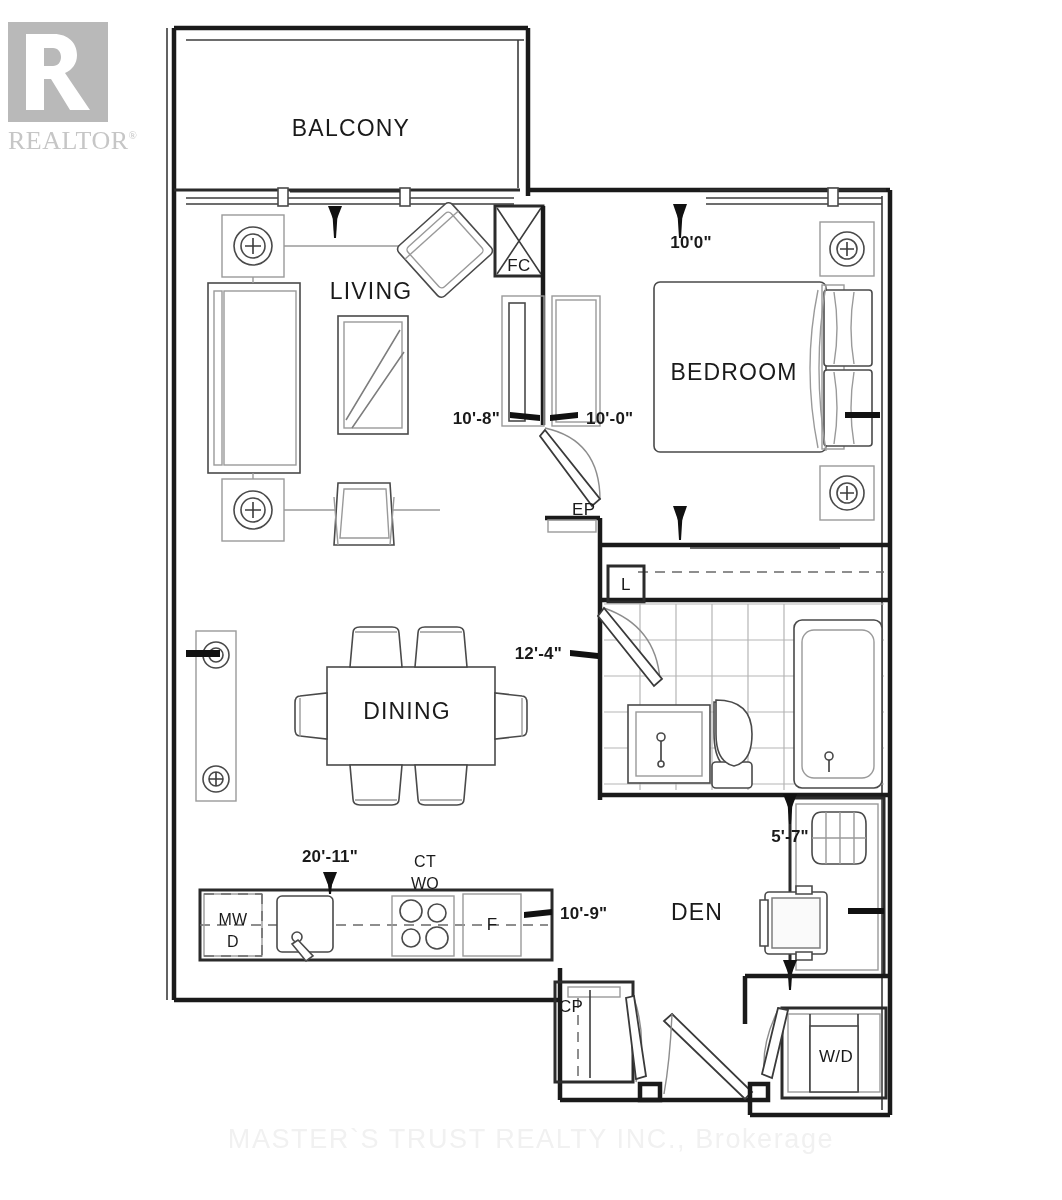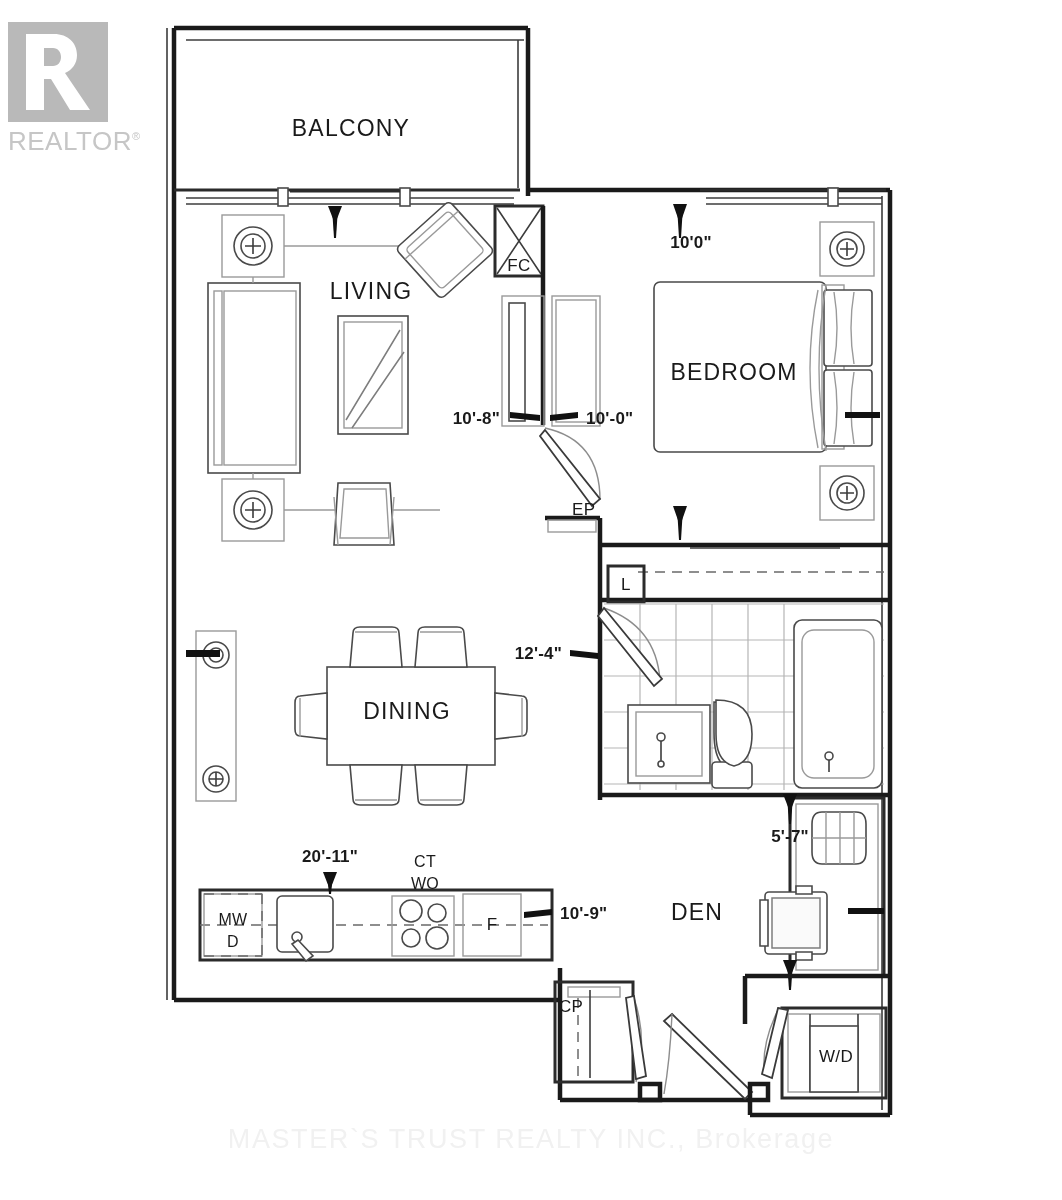--- a/index.html
+++ b/index.html
@@ -38,21 +38,21 @@
     background: #b9b9b9;
     position: relative;
   }
   #realtor-word {
     position: absolute;
     left: 0;
     top: 104px;
     font-size: 26px;
     letter-spacing: 0.5px;
     color: #c6c6c6;
-    font-family: Liberation Sans, sans-serif;
+    font-family: Liberation Serif, serif;
     white-space: nowrap;
   }
   #realtor-word sup {
     font-size: 11px;
     vertical-align: super;
   }
   
   #watermark {
     position: absolute;
     left: 0;

